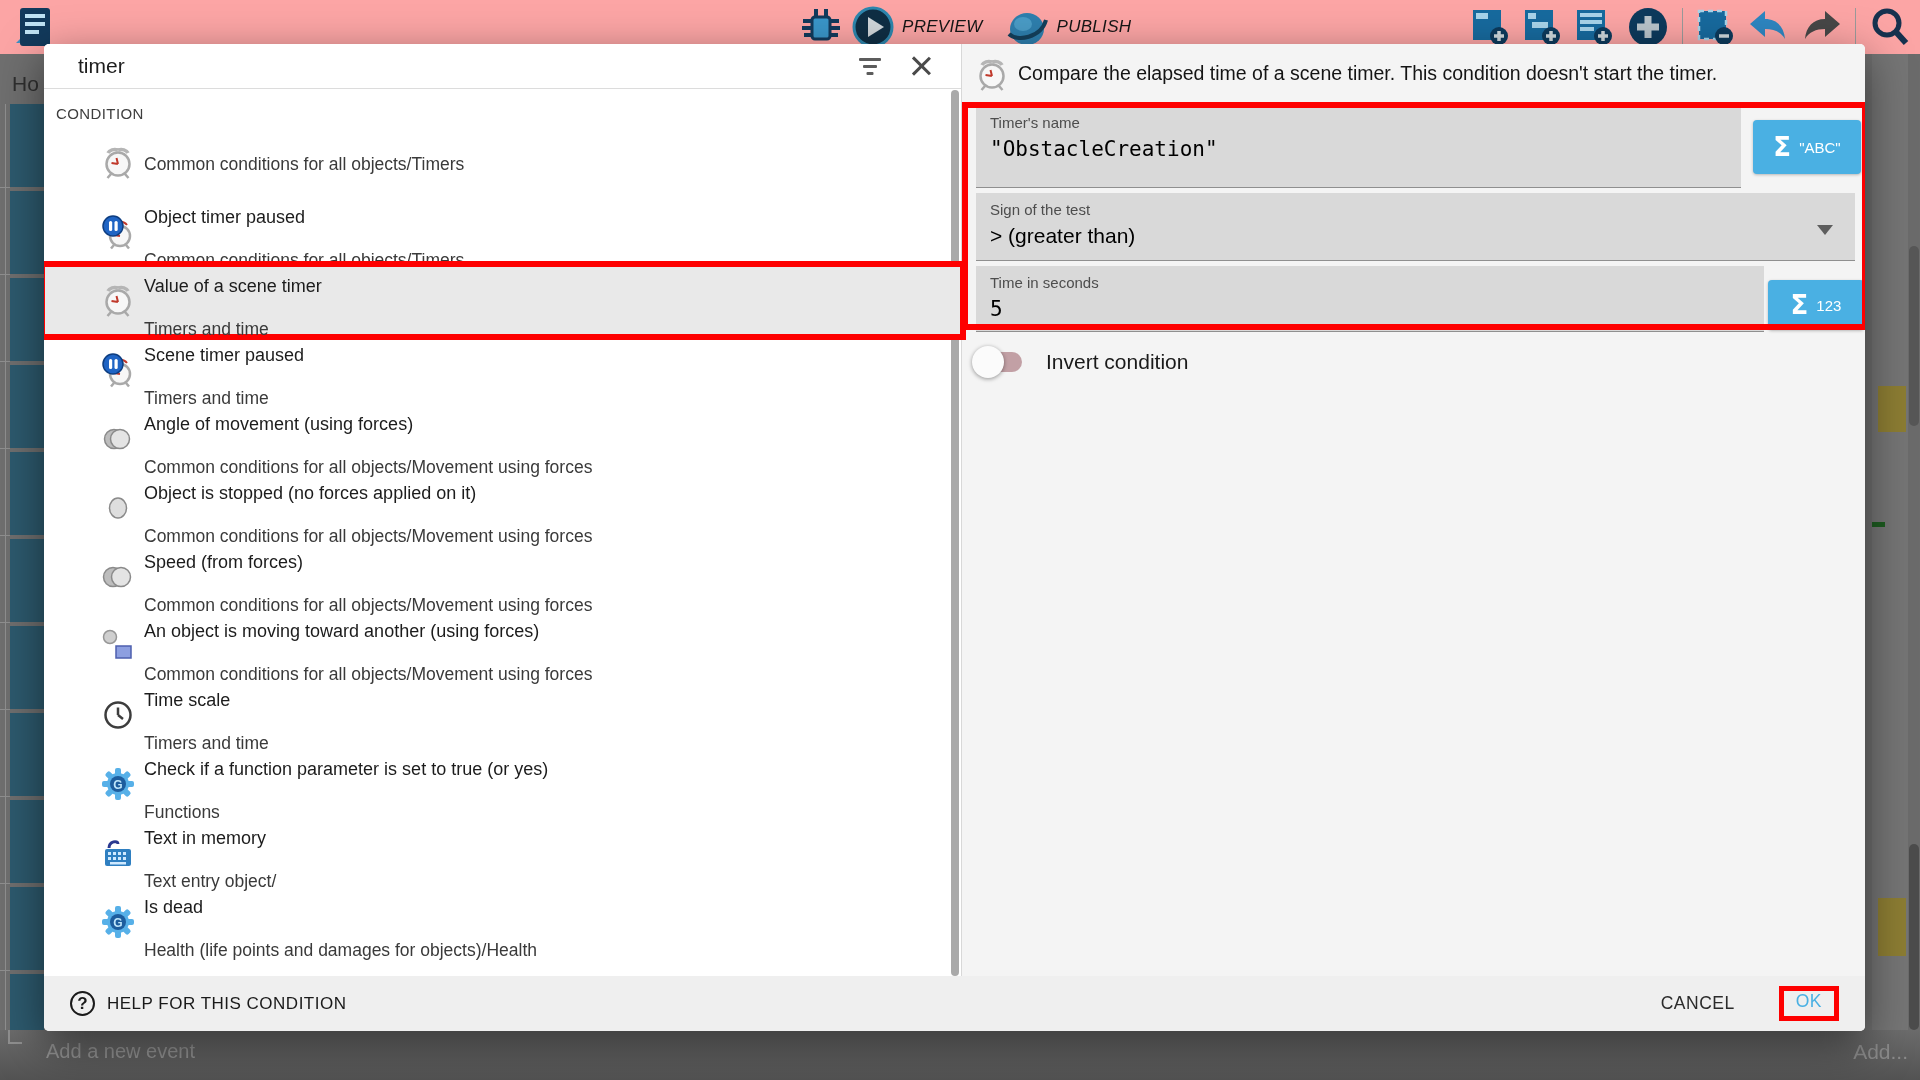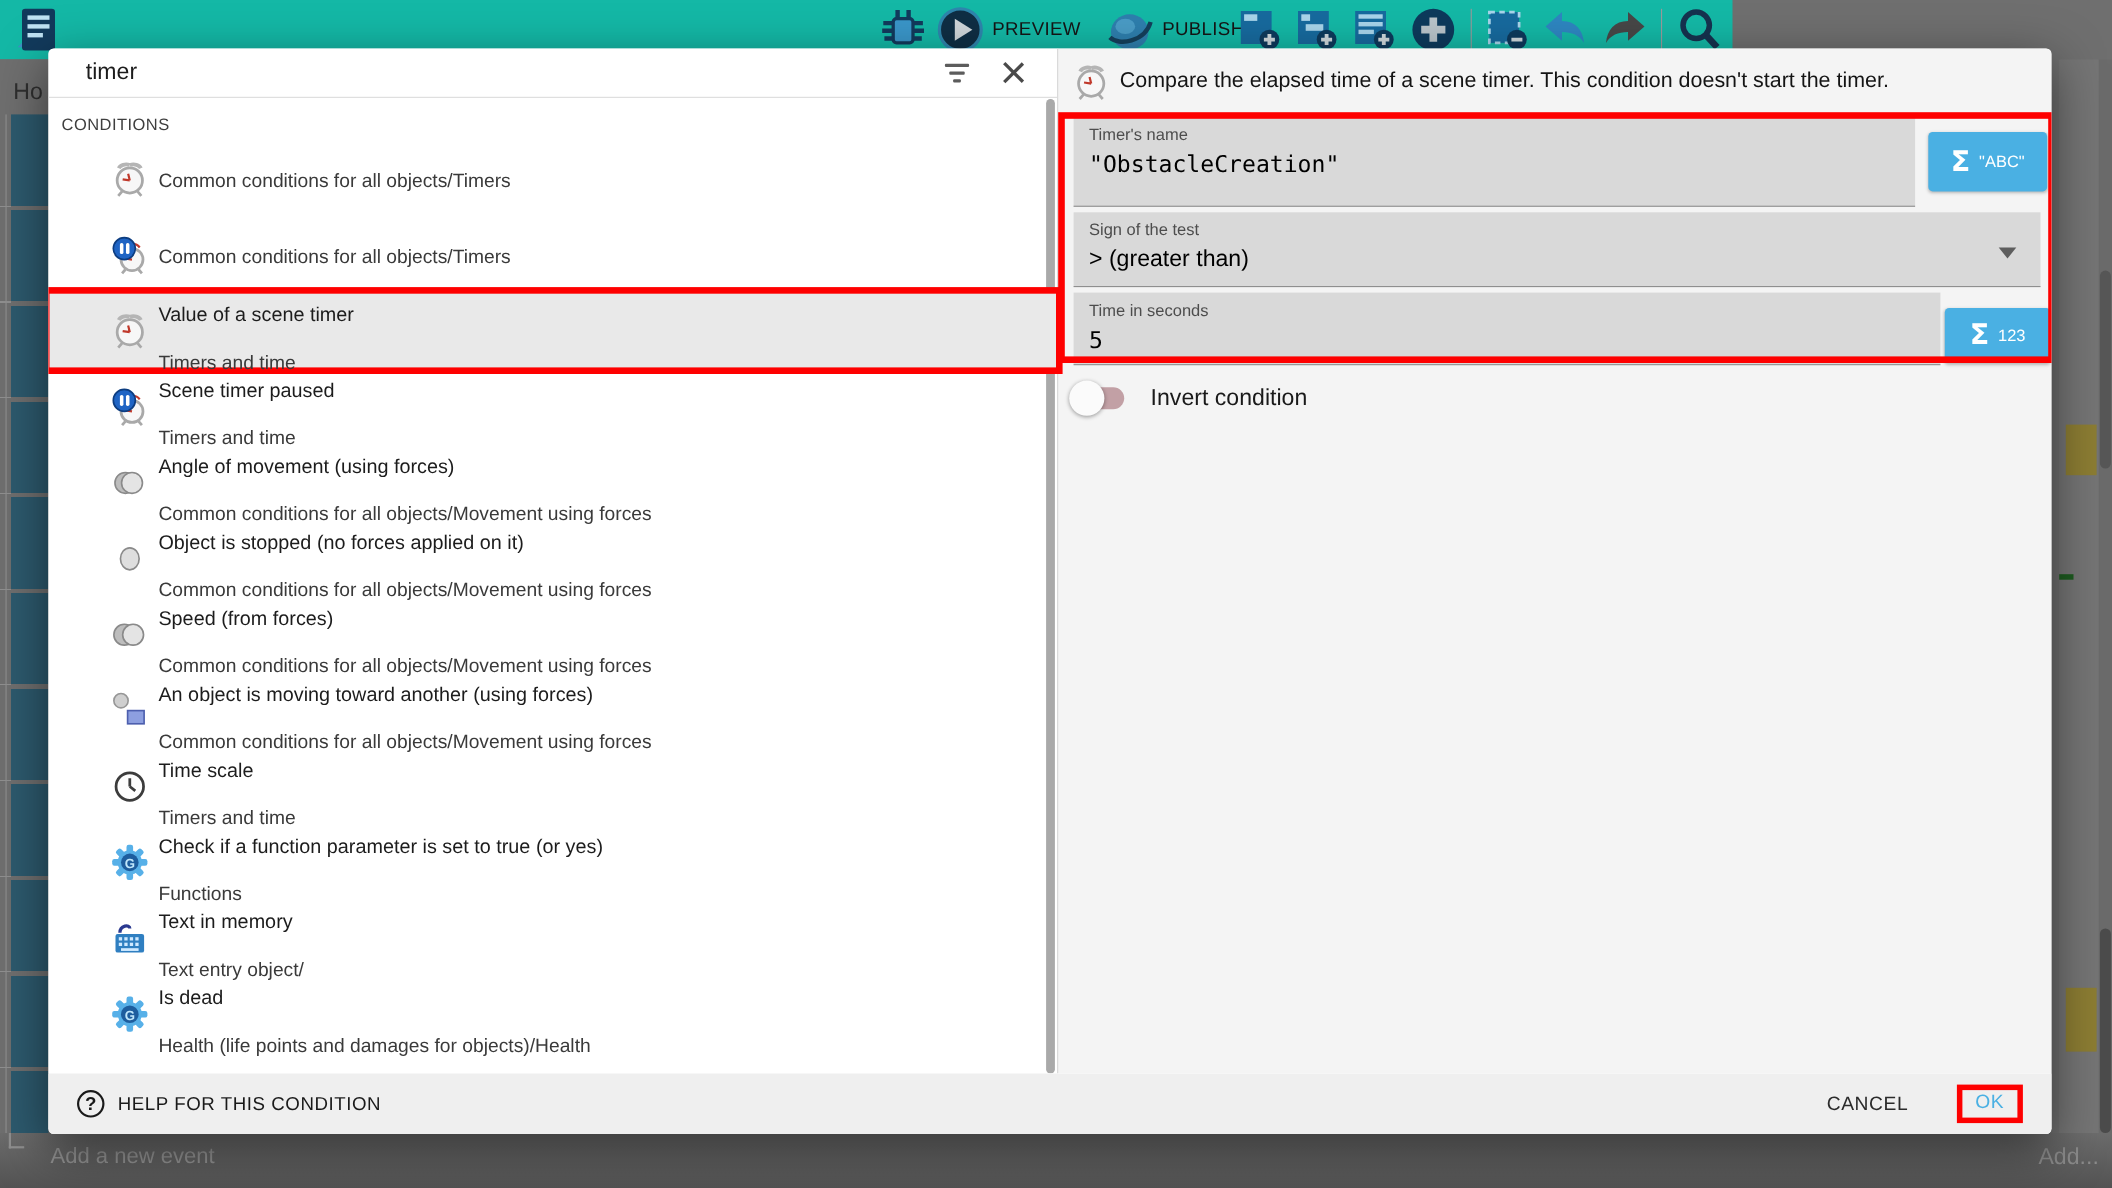--- a/index.html
+++ b/index.html
@@ -1,21 +1,21 @@
 <!DOCTYPE html>
 <html><head>
 <meta charset="utf-8">
 <style>
   * { margin:0; padding:0; box-sizing:border-box; }
   html,body { width:1920px; height:1080px; overflow:hidden; }
   body { font-family:"Liberation Sans", sans-serif; background:#6f6f6f; position:relative; }
 
   
   .bg { position:absolute; inset:0; }
-  .toolbar { position:absolute; left:0; top:0; width:1575px; height:54px; background:#14b8a6; display:flex; align-items:center; }
+  .toolbar { position:absolute; left:0; top:0; width:1920px; height:54px; background:#fca5a5; display:flex; align-items:center;font-style:italic; }
   .toolbar-logo { position:absolute; left:10px; top:3px; width:48px; height:48px; }
   .tb-center { position:absolute; left:798px; top:0; height:54px; display:flex; align-items:center; gap:8px; }
   .tb-label { font-size:17px; color:#151515; letter-spacing:.3px; }
   .tb-right { position:absolute; right:10px; top:0; height:54px; display:flex; align-items:center; gap:12px; }
   .tb-sep { width:1px; height:38px; background:#9a9a9a; }
   .eventsheet-left { position:absolute; left:0; top:54px; width:44px; height:976px; background:#6f6f6f; }
   .home-tab-text { position:absolute; left:12px; top:18px; font-size:21px; color:#2f2f2f; }
   .es-vline { position:absolute; left:5px; top:50px; width:1px; height:926px; background:#8f8f8f; }
   .es-strip { position:absolute; left:10px; top:50px; width:34px; height:926px;
     background:repeating-linear-gradient(180deg,#2d5a6e 0 83px,#6f6f6f 83px 87px); }
@@ -208,21 +208,21 @@
       <div class="search-row">
         <div class="search-value">timer</div>
         <div class="filter-icon">
             <span></span>
             <span></span>
             <span></span>
           </div>
         <div class="close-icon"></div>
       </div>
       <div class="search-divider"></div>
-      <div class="cond-header">CONDITIONS</div>
+      <div class="cond-header">CONDITION</div>
       <div class="cond-list" id="cond-list">
           <div class="cond-item">
             <span class="ci-icon">
               <svg width="36" height="38" viewBox="0 0 36 38">
     <path d="M8 9 a7 5 0 0 1 10 -3" fill="none" stroke="#b5b5b5" stroke-width="3.5"></path>
     <path d="M28 9 a7 5 0 0 0 -10 -3" fill="none" stroke="#b5b5b5" stroke-width="3.5"></path>
     <circle cx="18" cy="20" r="11.5" fill="#f7f7f7" stroke="#a9a9a9" stroke-width="2.5"></circle>
     <path d="M18 20 L11.5 19 M18 20 L16.5 14" stroke="#c0392b" stroke-width="2"></path>
     <path d="M11 30 l-3.5 4 M25 30 l3.5 4" stroke="#a9a9a9" stroke-width="2.5"></path>
               </svg>
@@ -236,20 +236,21 @@
               <svg width="36" height="38" viewBox="0 0 36 38">
     <circle cx="20" cy="23" r="10" fill="#f7f7f7" stroke="#a9a9a9" stroke-width="2.5"></circle>
     <path d="M20 23 L14 22 M27 12 a8 6 0 0 0 -9 -3" fill="none" stroke="#c0392b" stroke-width="2"></path>
     <path d="M14 32 l-3 3.5 M26 32 l3 3.5" stroke="#a9a9a9" stroke-width="2.5"></path>
     <circle cx="13" cy="13" r="10" fill="#1f64c4" stroke="#0d3d80" stroke-width="1.5"></circle>
     <rect x="9" y="8" width="3.2" height="10" rx="1.5" fill="#fff"></rect>
     <rect x="14.5" y="8" width="3.2" height="10" rx="1.5" fill="#fff"></rect>
               </svg>
             </span>
             <span class="ci-text">
+              <div class="ci-title">Object timer paused</div>
               <div class="ci-sub">Common conditions for all objects/Timers</div>
             </span>
           </div>
           <div class="cond-item selected">
             <span class="ci-icon">
               <svg width="36" height="38" viewBox="0 0 36 38">
     <path d="M8 9 a7 5 0 0 1 10 -3" fill="none" stroke="#b5b5b5" stroke-width="3.5"></path>
     <path d="M28 9 a7 5 0 0 0 -10 -3" fill="none" stroke="#b5b5b5" stroke-width="3.5"></path>
     <circle cx="18" cy="20" r="11.5" fill="#f7f7f7" stroke="#a9a9a9" stroke-width="2.5"></circle>
     <path d="M18 20 L11.5 19 M18 20 L16.5 14" stroke="#c0392b" stroke-width="2"></path>

